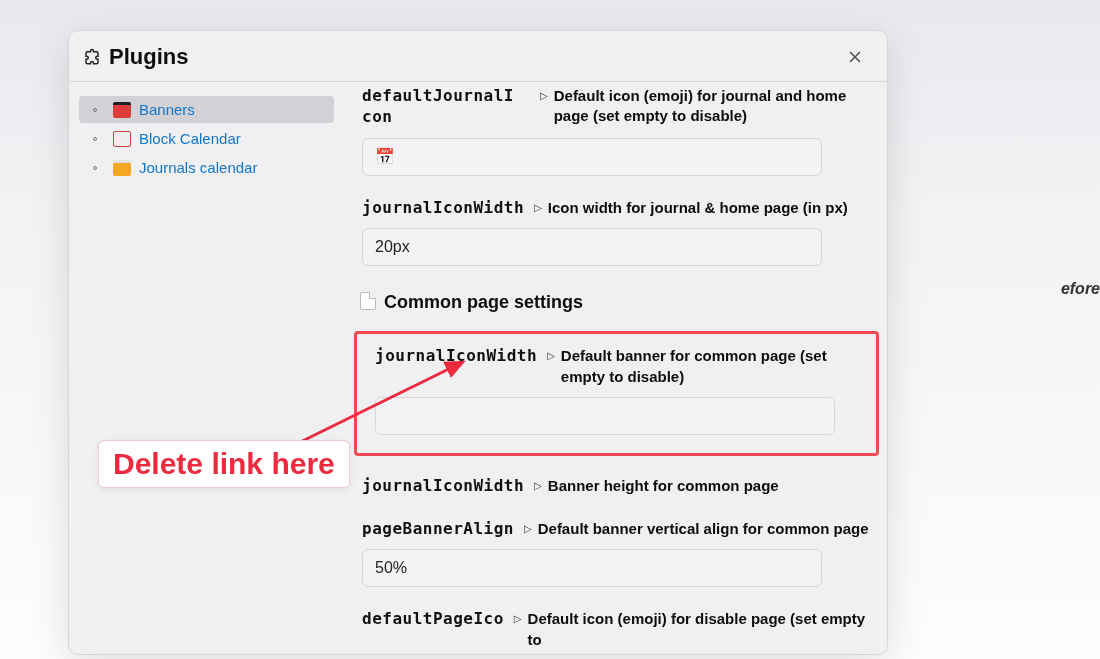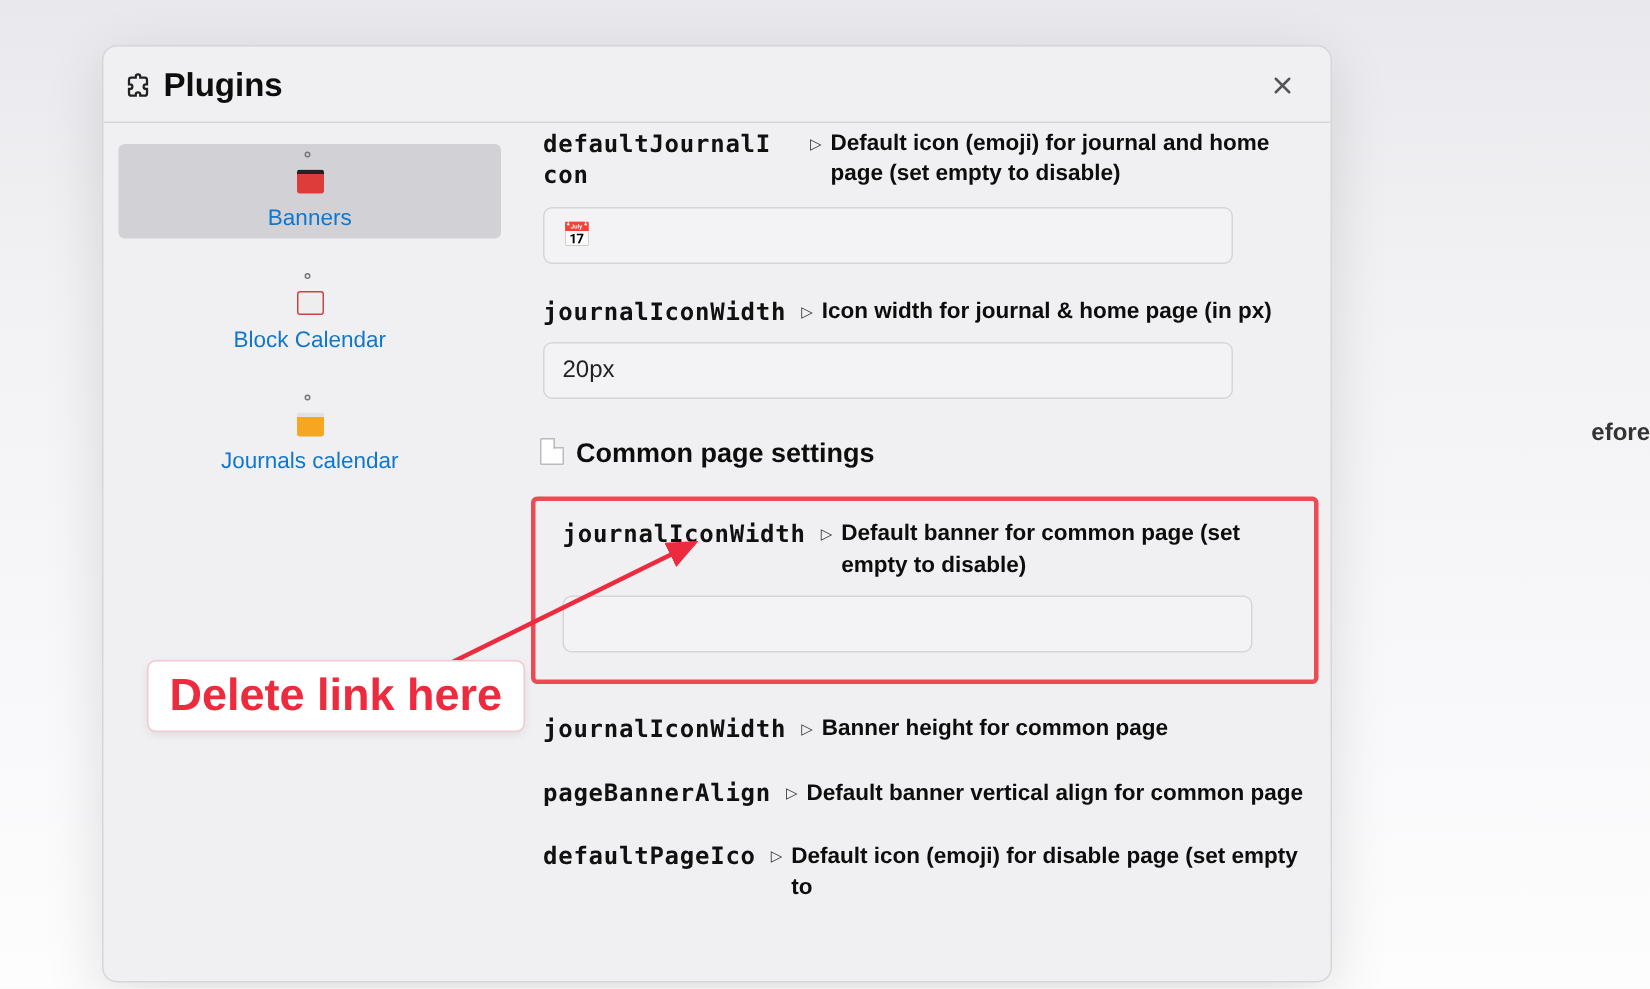--- a/index.html
+++ b/index.html
@@ -11,20 +11,21 @@
       overflow: hidden;
       position: relative;
     }
     .backdrop-hint {
       position: absolute;
       right: 0;
       top: 280px;
       color: #333;
       font-size: 16px;
       font-weight: 600;
+      font-style: italic;
     }
     .modal {
       position: absolute;
       left: 68px;
       top: 30px;
       width: 820px;
       height: 625px;
       background: #f0f0f2;
       border: 1px solid #d6d6da;
       border-radius: 10px;
@@ -70,22 +71,21 @@
       flex-shrink: 0;
     }
     .sidebar-item {
       display: flex;
       align-items: center;
       gap: 8px;
       padding: 5px 10px;
       border-radius: 4px;
       cursor: pointer;
       font-size: 15px;
-      margin-bottom: 18px;
-      flex-direction: column;
+      margin-bottom: 2px;
     }
     .sidebar-item .bullet {
       width: 4px; height: 4px;
       border-radius: 50%;
       border: 1px solid #777;
       margin-left: 4px;
       margin-right: 8px;
       flex-shrink: 0;
     }
     .sidebar-item .mini-icon {
@@ -309,20 +309,21 @@
       </div>
 
       <div class="setting">
         <div class="setting-header">
           <div class="setting-key">pageBannerAlign</div>
           <div class="setting-desc-wrap">
             <span class="caret">▷</span>
             <span class="setting-desc">Default banner vertical align for common page</span>
           </div>
         </div>
+        <input class="setting-input" value="50%" style="">
       </div>
 
       <div class="setting" style="margin-bottom:0;">
         <div class="setting-header">
           <div class="setting-key">defaultPageIco</div>
           <div class="setting-desc-wrap">
             <span class="caret">▷</span>
             <span class="setting-desc">Default icon (emoji) for disable page (set empty to</span>
           </div>
         </div>

